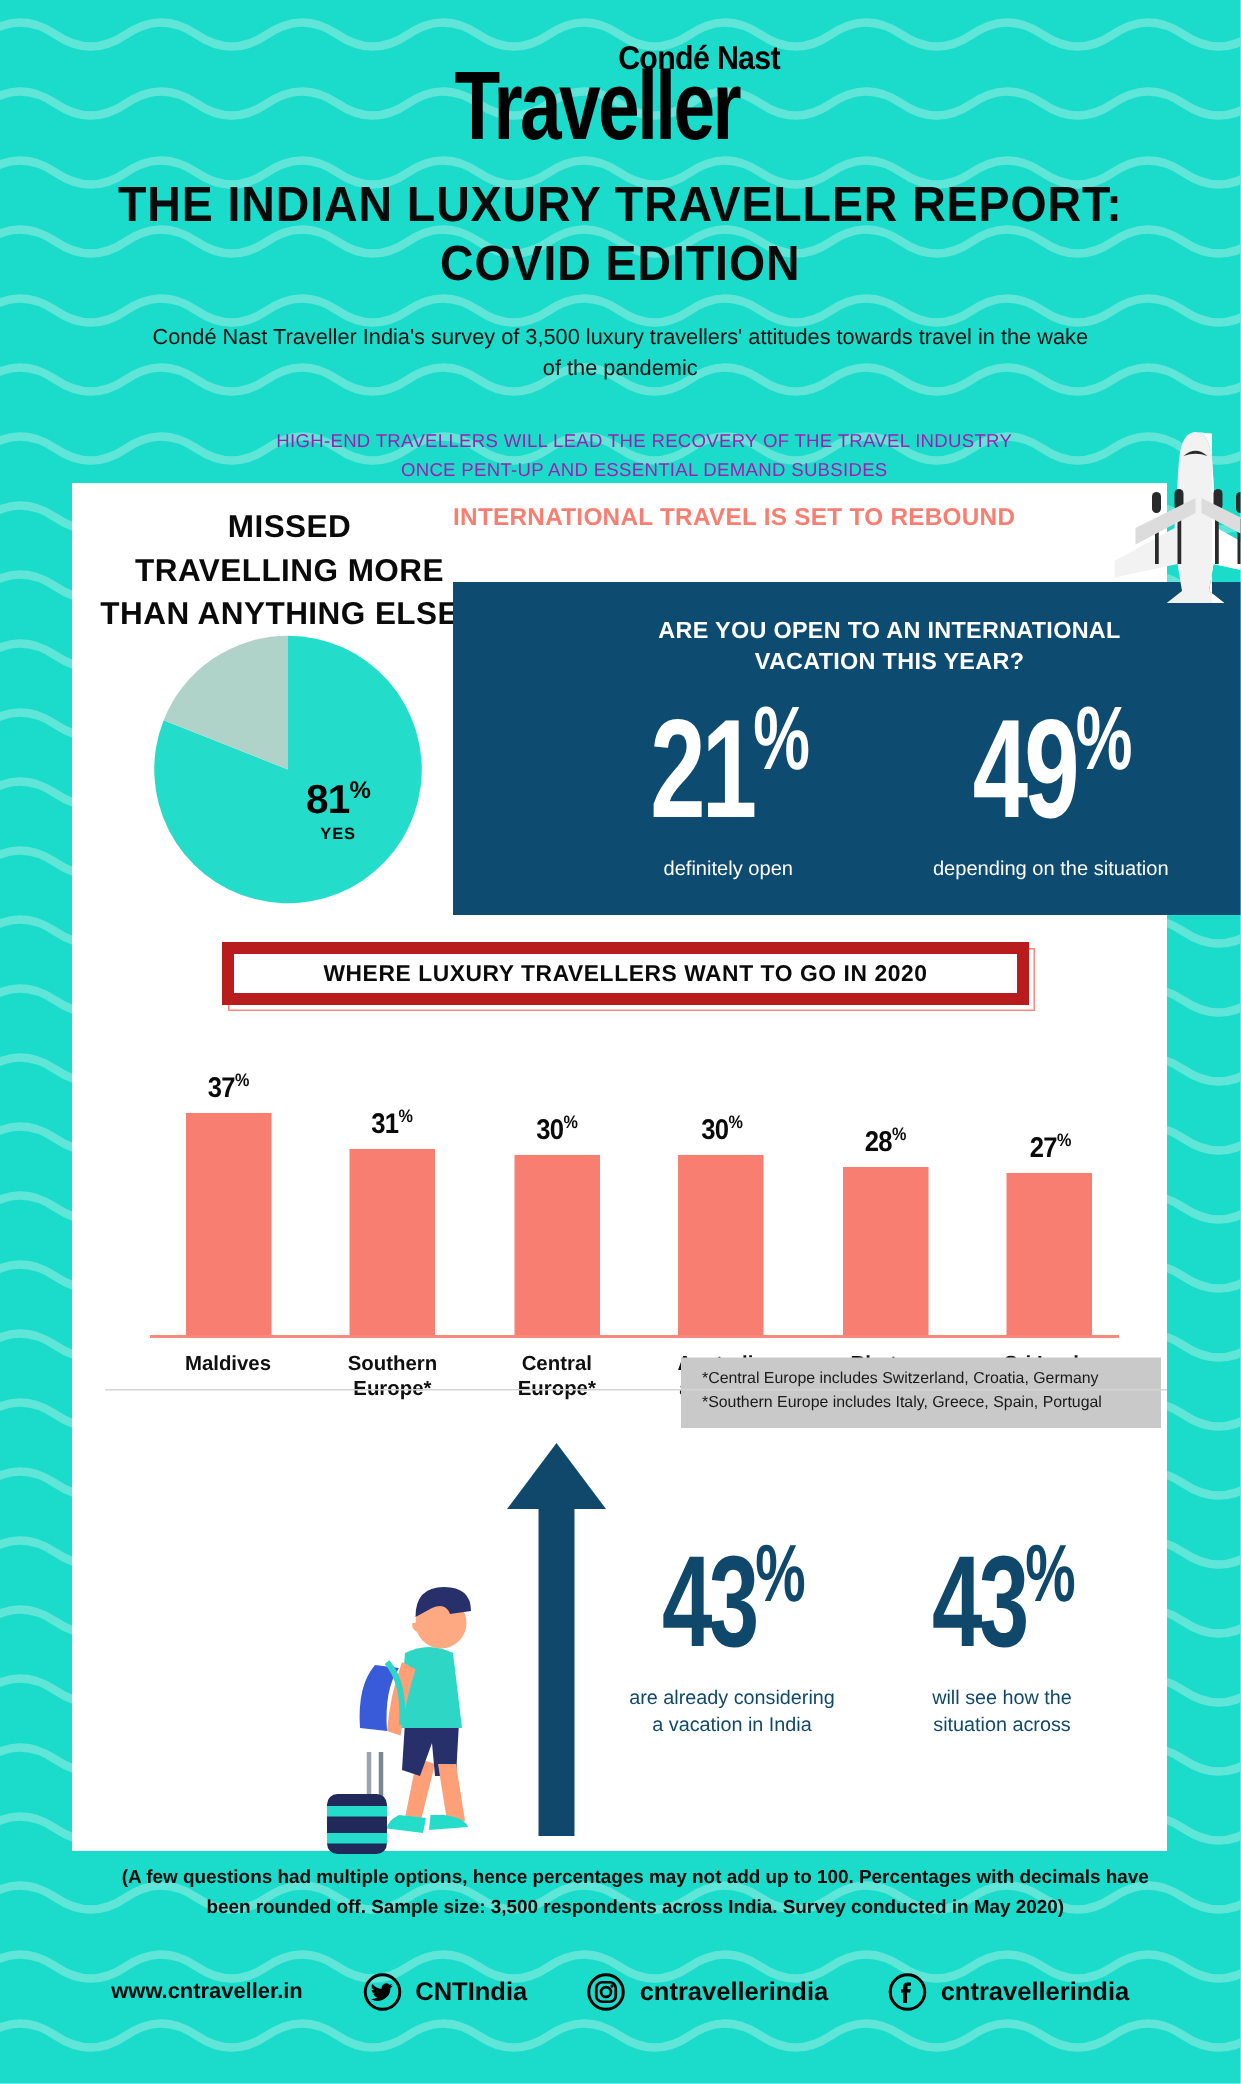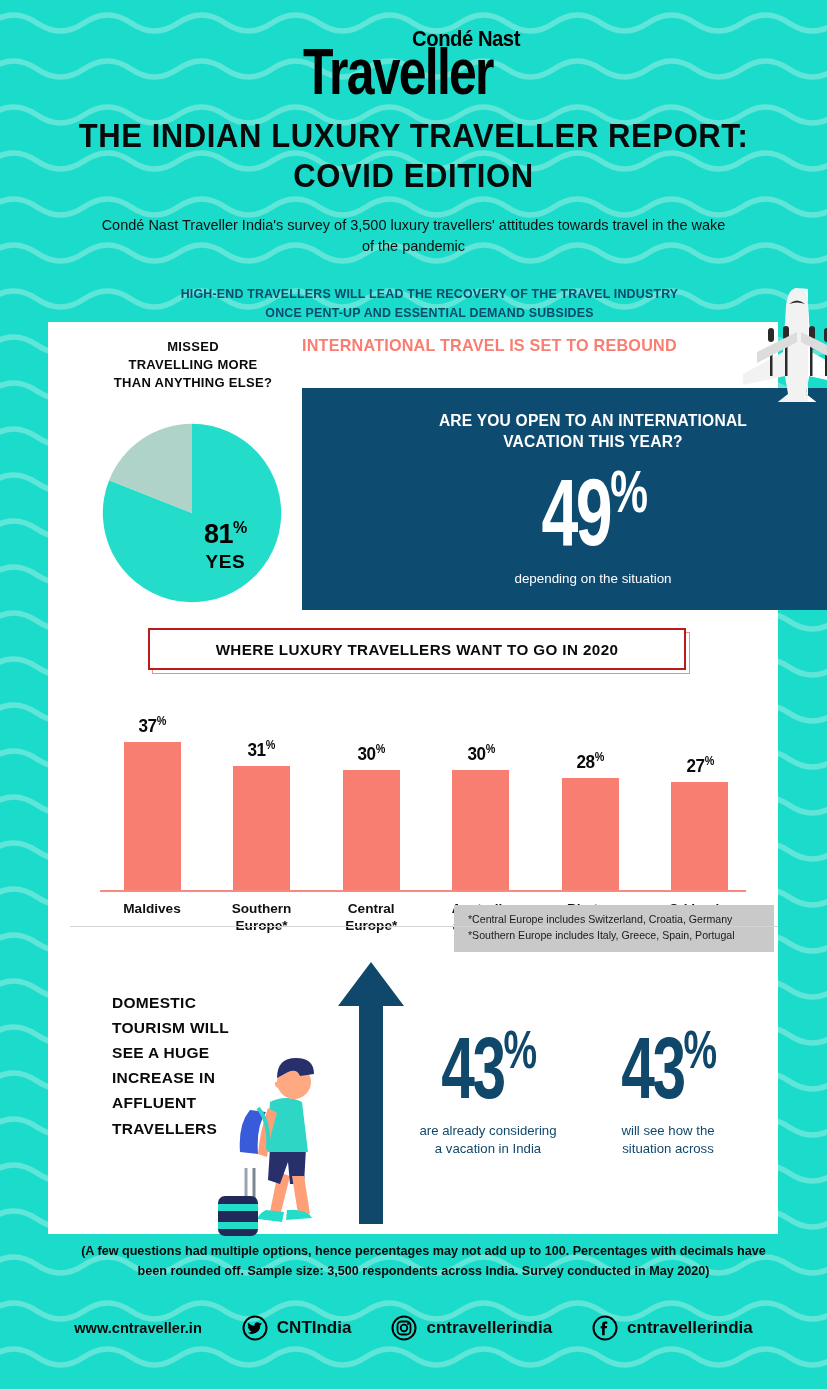--- a/index.html
+++ b/index.html
@@ -34,41 +34,41 @@
     margin-top:26px;
     font-weight:bold; font-size:31px; letter-spacing:0.6px; color:#0A0A0A;
     line-height:1.18; padding:0 40px;
     transform:scaleY(1.06);
   }
   .subtitle {
     margin-top:22px; font-size:14.5px; color:#101010; line-height:1.45;
     padding:0 95px; font-weight:400;
   }
   .kicker {
-    margin-top:28px; font-size:12.4px; font-weight:bold; color:#0c4a6e;
+    margin-top:28px; font-size:12.4px; font-weight:normal; color:#a21caf;
     line-height:1.5; letter-spacing:0.2px; padding:0 70px;margin-left:32px;
   }
   
   .card {
     position:absolute; left:48px; top:322px; width:730px; height:912px;
     background:#fff; z-index:3;
   }
   
   .pie-head {
     position:absolute; left:0; top:16px; width:290px; text-align:center;
-    font-weight:bold; font-size:13px; line-height:1.38; color:#0A0A0A;
+    font-weight:bold; font-size:21px; line-height:1.38; color:#0A0A0A;
     letter-spacing:0.3px;
   }
   .pie-wrap { position:absolute; left:52px; top:100px; width:184px; height:182px; }
   .pie-label {
     position:absolute; left:104px; top:98px; text-align:center; line-height:1;
   }
   .pie-pct { font-weight:bold; font-size:27px; color:#000; letter-spacing:-0.5px; }
   .pie-pct sup { font-size:16px; vertical-align:super; }
-  .pie-yes { font-weight:bold; font-size:19px; color:#000; margin-top:4px; letter-spacing:0.6px; }
+  .pie-yes { font-weight:bold; font-size:11px; color:#000; margin-top:4px; letter-spacing:0.6px; }
 
   .intl-head {
     position:absolute; left:254px; top:14px; width:450px;
     font-weight:bold; font-size:16.2px; color:#F97E72; letter-spacing:0.2px;
   }
   .blue-panel {
     position:absolute; left:254px; top:66px; width:582px; height:222px;
     background:#0E4B70; color:#fff;
   }
   .blue-q {
@@ -91,21 +91,21 @@
   
   .chart-title-box {
     position:absolute; left:100px; top:306px; width:538px; height:42px;
   }
   .chart-title-box .coral-rect {
     position:absolute; left:4px; top:4px; width:538px; height:42px;
     border:1.5px solid #F8897C;
   }
   .chart-title-box .dark-rect {
     position:absolute; left:0; top:0; width:538px; height:42px;
-    border:2px solid #b91c1c; background:#fff;
+    border:8px solid #b91c1c; background:#fff;
     display:flex; align-items:center; justify-content:center;
   }
   .chart-title-box .dark-rect span {
     font-weight:bold; font-size:15.2px; color:#0A0A0A; letter-spacing:0.4px;
   }
   .bars {
     position:absolute; left:58px; top:368px; width:640px; height:200px;
     display:flex; align-items:flex-end; justify-content:space-between;
   }
   .bar-col { width:92px; display:flex; flex-direction:column; align-items:center; justify-content:flex-end; height:200px; }
@@ -231,20 +231,24 @@
 
   <div class="intl-head">INTERNATIONAL TRAVEL IS SET TO REBOUND</div>
 
   <div class="blue-panel">
     <div class="blue-q">
       <div>ARE YOU OPEN TO AN INTERNATIONAL</div>
       <div>VACATION THIS YEAR?</div>
     </div>
     <div class="blue-stats">
       <div class="stat">
+        <span class="stat-num"><span>21</span><sup>%</sup></span>
+        <div class="stat-cap">definitely open</div>
+      </div>
+      <div class="stat">
         <span class="stat-num"><span>49</span><sup>%</sup></span>
         <div class="stat-cap">depending on the situation</div>
       </div>
     </div>
   </div>
 
   <div class="chart-title-box">
     <div class="coral-rect"></div>
     <div class="dark-rect">
       <span>WHERE  LUXURY TRAVELLERS WANT TO GO IN 2020</span>
@@ -286,28 +290,20 @@
       <div class="bar-label">Bhutan</div>
       <div class="bar-label">Sri Lanka</div>
     </div>
 
   <div class="footnote-box">
     <div>*Central Europe includes Switzerland, Croatia, Germany</div>
     <div>*Southern Europe includes Italy, Greece, Spain, Portugal</div>
   </div>
   <div class="divider"></div>
 
-  <div class="dom-head">
-    <div>DOMESTIC</div>
-    <div>TOURISM WILL</div>
-    <div>SEE A HUGE</div>
-    <div>INCREASE IN</div>
-    <div>AFFLUENT</div>
-    <div>TRAVELLERS</div>
-  </div>
 
   <svg class="traveller-img" viewBox="0 0 140 196">
 
     <path d="M46 124 L46 166" stroke="#7C8794" stroke-width="3" fill="none"></path>
     <path d="M30 166 L46 166" stroke="#7C8794" stroke-width="3" fill="none"></path>
     <path d="M38 124 L38 160" stroke="#9AA4B0" stroke-width="3" fill="none"></path>
 
     <rect x="10" y="152" width="40" height="40" rx="7" fill="#20295A"></rect>
     <rect x="10" y="160" width="40" height="7" fill="#23DCC9"></rect>
     <rect x="10" y="178" width="40" height="7" fill="#23DCC9"></rect>

